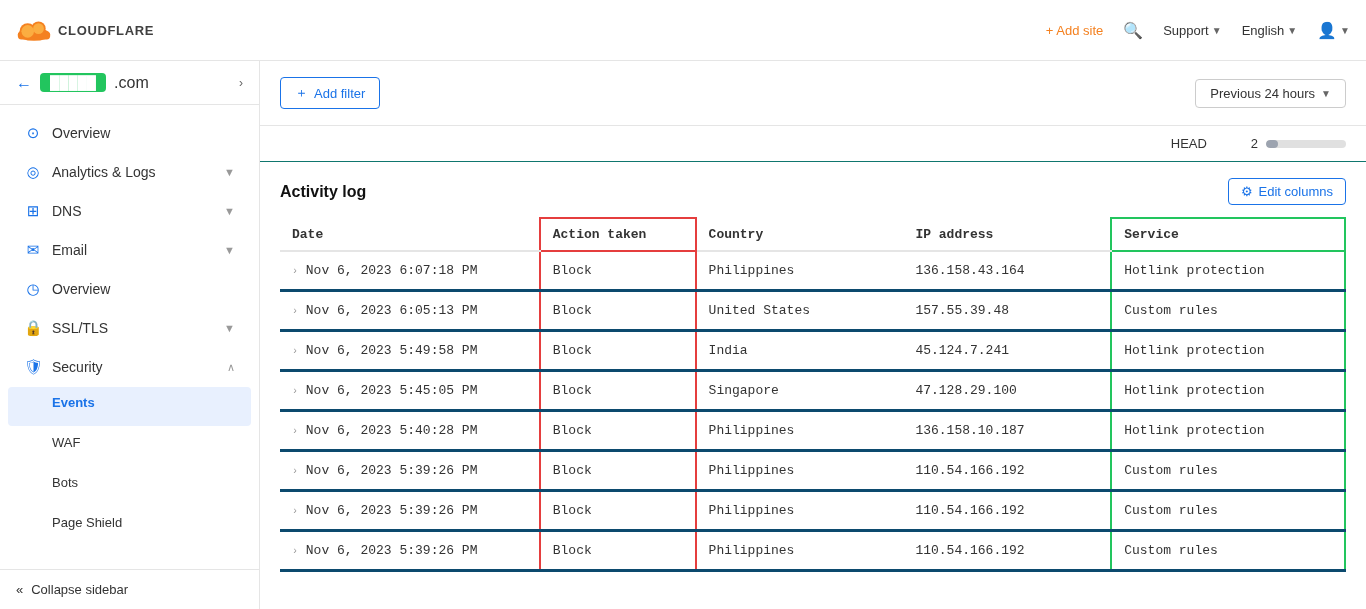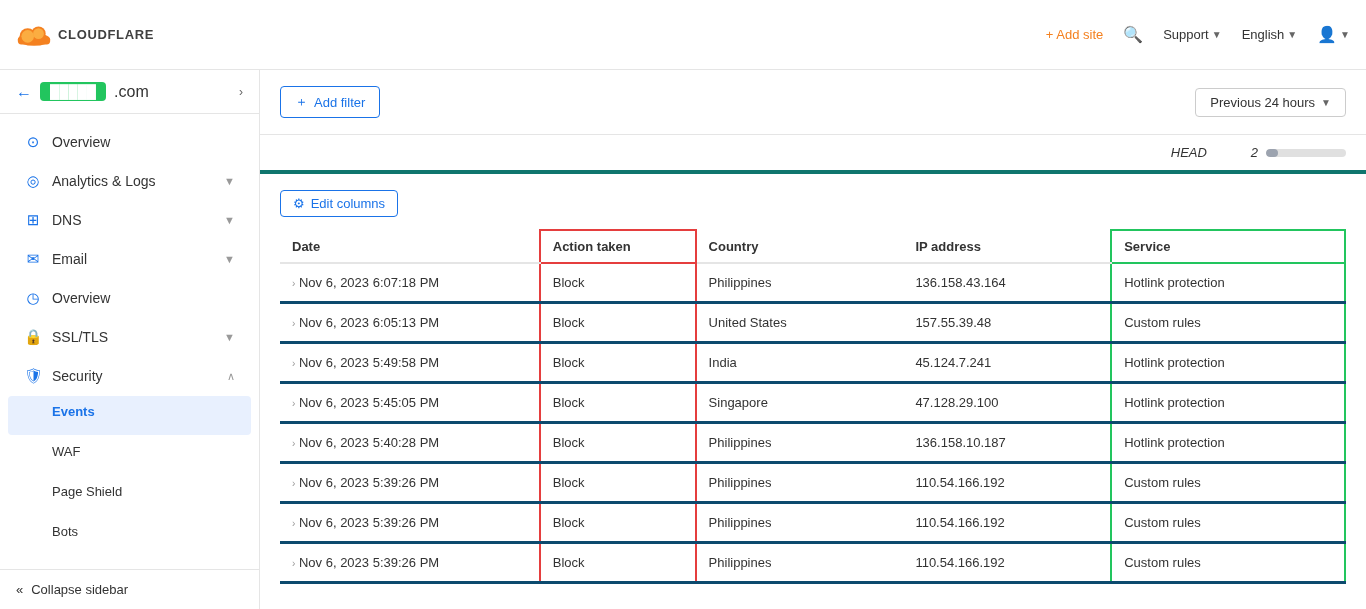--- a/index.html
+++ b/index.html
@@ -2,21 +2,21 @@
 <html><head>
   <meta charset="utf-8">
   <style>
     * { box-sizing: border-box; margin: 0; padding: 0; }
     body { font-family: -apple-system, BlinkMacSystemFont, 'Segoe UI', Arial, sans-serif; font-size: 14px; color: #333; background: #f6f6f6; display: flex; flex-direction: column; height: 609px; overflow: hidden; }
 
     
     .topnav {
       background: #fff;
       border-bottom: 1px solid #e5e5e5;
-      height: 70px;
+      height: 61px;
       display: flex;
       align-items: center;
       padding: 0 16px;
       gap: 16px;
       flex-shrink: 0;
     }
     .topnav-logo {
       display: flex;
       align-items: center;
       gap: 6px;
@@ -187,23 +187,22 @@
       font-size: 13px;
       cursor: pointer;
       color: #333;
     }
 
     
     .head-row {
       display: flex;
       align-items: flex-start;
       padding: 10px 20px;
-      border-bottom: 4px solid #0f766e;
-      background: #fff;
-      font-style: italic;
+      border-bottom: 1px solid #0f766e;
+      background: #fff;
     }
     .head-label {
       flex: 1;
       color: #666;
       font-size: 13px;
     }
     .head-method { font-size: 13px; color: #333; min-width: 80px; }
     .head-count { display: flex; align-items: center; gap: 8px; font-size: 13px; color: #333; }
     .progress-bar-bg { width: 80px; height: 8px; background: #e0e0e0; border-radius: 4px; overflow: hidden; }
     .progress-bar-fill { height: 100%; background: #9ca3af; border-radius: 4px; }
@@ -223,21 +222,21 @@
       border: 1px solid #1a73e8;
       color: #1a73e8;
       background: #fff;
       padding: 5px 12px;
       border-radius: 4px;
       font-size: 13px;
       cursor: pointer;
     }
 
     
-    .activity-table { width: 100%; border-collapse: collapse; }
+    .activity-table { width: 100%; border-collapse: collapse; font-family: Liberation Mono, monospace; }
     .activity-table th {
       text-align: left;
       font-size: 13px;
       font-weight: 600;
       color: #333;
       padding: 8px 12px;
       border-bottom: 2px solid #e5e5e5;
       background: #fff;
     }
     .activity-table td {
@@ -343,24 +342,24 @@
         <span class="nav-label">Security</span>
         <span class="nav-chevron">∧</span>
       </div>
       <div class="nav-sub-item active">
         <span>Events</span>
       </div>
       <div class="nav-sub-item">
         <span>WAF</span>
       </div>
       <div class="nav-sub-item">
+        <span>Bots</span>
+      </div>
+      <div class="nav-sub-item">
         <span>Page Shield</span>
-      </div>
-      <div class="nav-sub-item">
-        <span>Bots</span>
       </div>
     </div>
 
     <div class="collapse-sidebar">
       <span>«</span>
       <span>Collapse sidebar</span>
     </div>
   </div>
 
   <div class="main-content">
@@ -383,20 +382,21 @@
       <div class="head-count">
         <span>2</span>
         <div class="progress-bar-bg">
           <div class="progress-bar-fill" style="width: 15%;"></div>
         </div>
       </div>
     </div>
 
     <div class="activity-section">
       <div class="activity-header">
+        <span class="activity-title">Activity log</span>
         <button class="edit-columns-btn">
           <span>⚙</span>
           <span>Edit columns</span>
         </button>
       </div>
 
       <table class="activity-table">
         <thead>
           <tr>
             <th class="col-date">Date</th>

